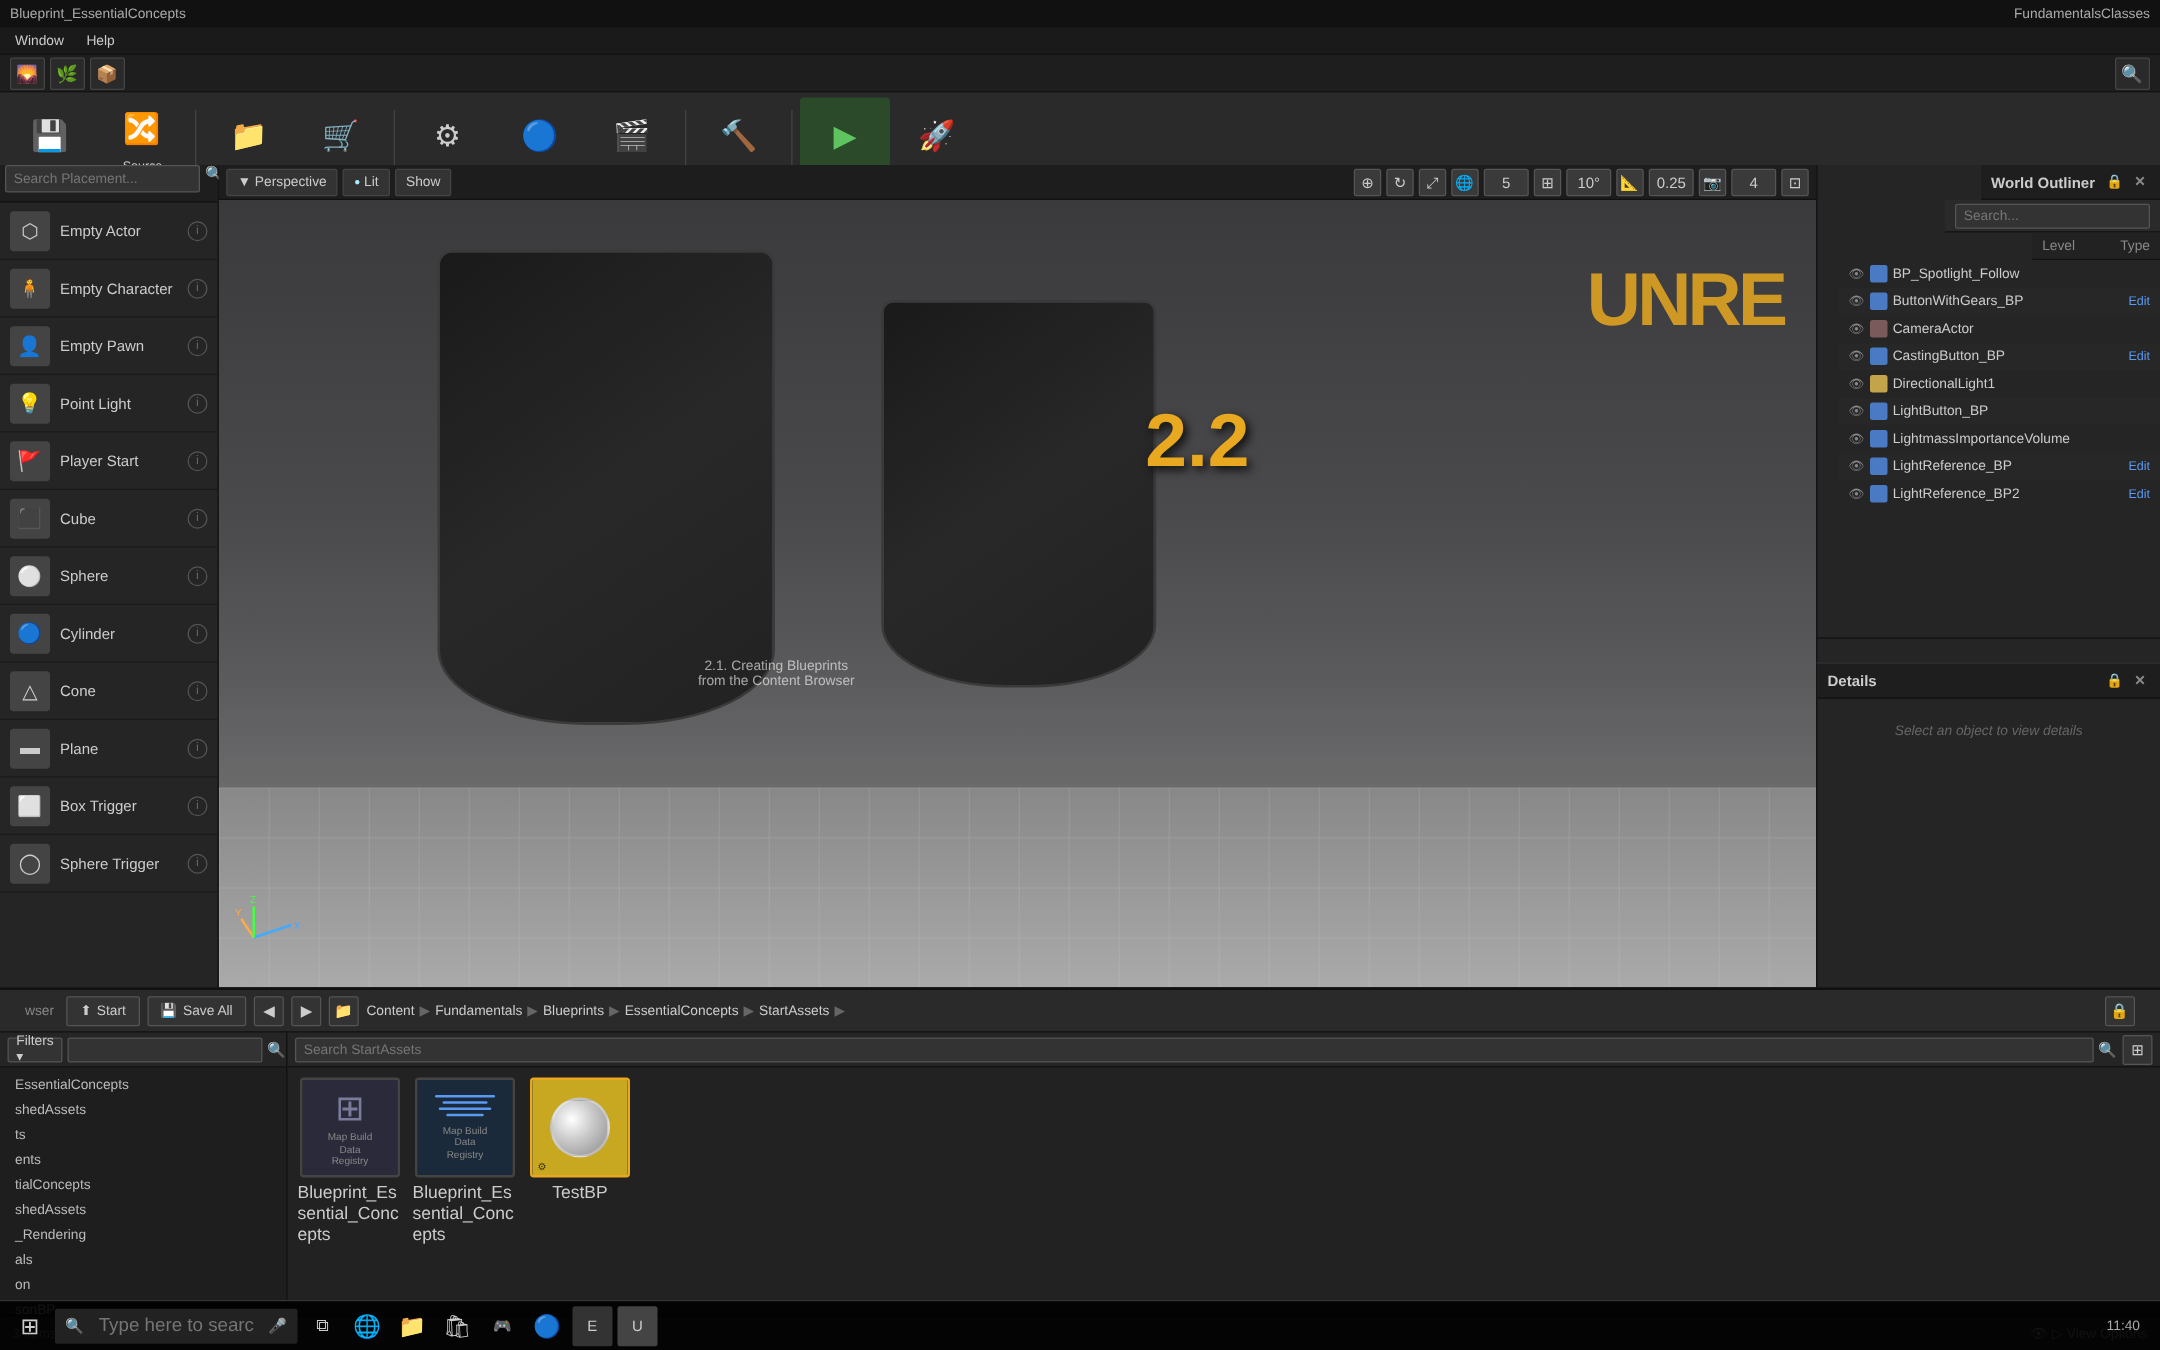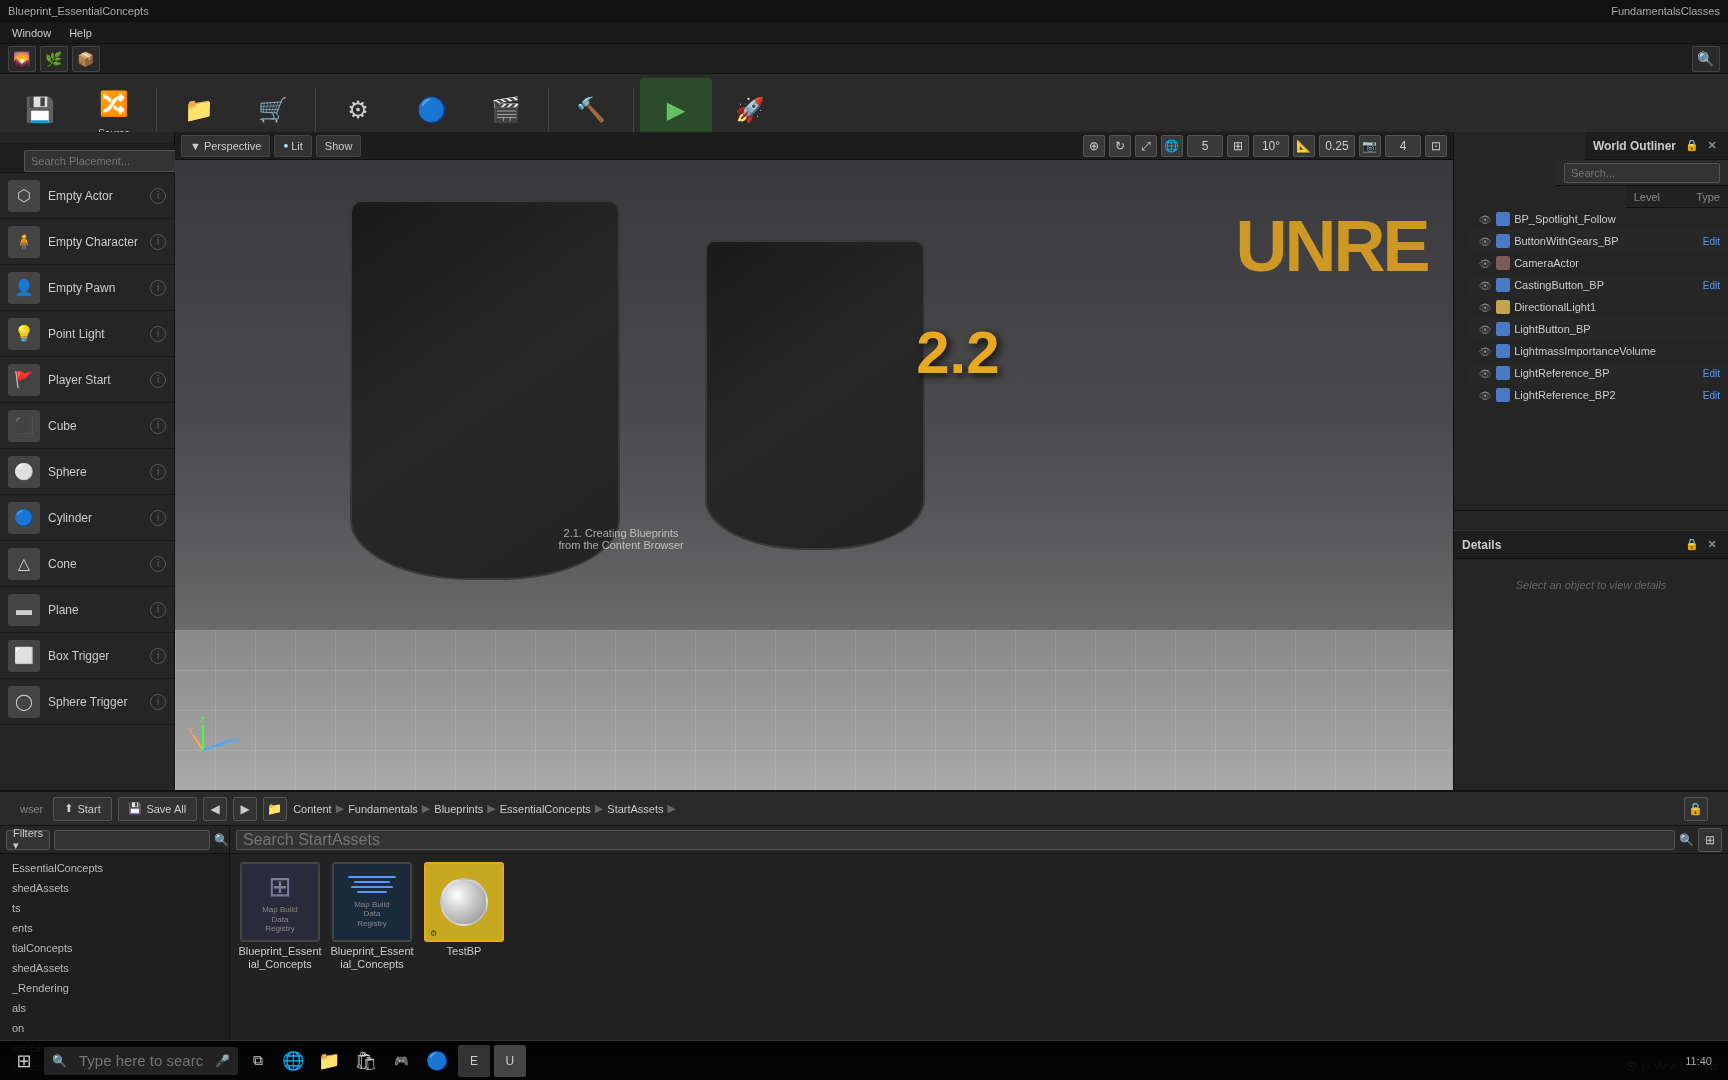--- a/index.html
+++ b/index.html
@@ -80,25 +80,24 @@
       background: #252525;
       border-right: 1px solid #111;
       display: flex;
       flex-direction: column;
     }
 
     #left-panel-header {
       height: 30px;
       background: #1e1e1e;
       display: flex;
-      align-items: flex-end;
-      padding: 0 24px;
+      align-items: flex-start;
+      padding: 0 4px;
       gap: 4px;
       border-bottom: 1px solid #111;
-      margin-top: 11px;
     }
 
     #placement-search {
       flex: 1;
       background: #333;
       border: 1px solid #555;
       color: #ccc;
       padding: 2px 6px;
       border-radius: 2px;
       font-size: 11px;
@@ -531,21 +530,21 @@
       padding: 0 6px;
       gap: 4px;
     }
 
     #cb-asset-search {
       flex: 1;
       background: #333;
       border: 1px solid #555;
       color: #ccc;
       padding: 2px 6px;
-      font-size: 16px;
+      font-size: 11px;
       height: 20px;
       border-radius: 2px;
     }
 
     #cb-assets {
       flex: 1;
       padding: 8px;
       display: flex;
       flex-wrap: wrap;
       gap: 8px;
@@ -569,23 +568,23 @@
       border-radius: 3px;
       display: flex;
       align-items: center;
       justify-content: center;
       overflow: hidden;
       position: relative;
     }
     .asset-thumb.selected { border-color: #e8a820; }
 
     .asset-label {
-      font-size: 11px;
-      color: #ccc;
-      text-align: center;
+      font-size: 14px;
+      color: #ccc;
+      text-align: left;
       margin-top: 3px;
       word-break: break-word;
       line-height: 1.2;
     }
 
     
     #cb-statusbar {
       height: 28px;
       background: #2a2a2a;
       border-top: 1px solid #111;
@@ -721,21 +720,21 @@
       color: #e8a820;
       font-family: Arial Black, sans-serif;
       text-shadow: 3px 3px 8px rgba(0,0,0,0.8);
       pointer-events: none;
     }
 
     .unreal-engine-text {
       position: absolute;
       top: 8%;
       right: 2%;
-      font-size: 72px;
+      font-size: 60px;
       font-weight: 900;
       color: #e8a820;
       font-family: Arial Black, sans-serif;
       letter-spacing: -3px;
       opacity: 0.85;
       line-height: 1;
       pointer-events: none;
     }
 
     .dark-curved-screen {

